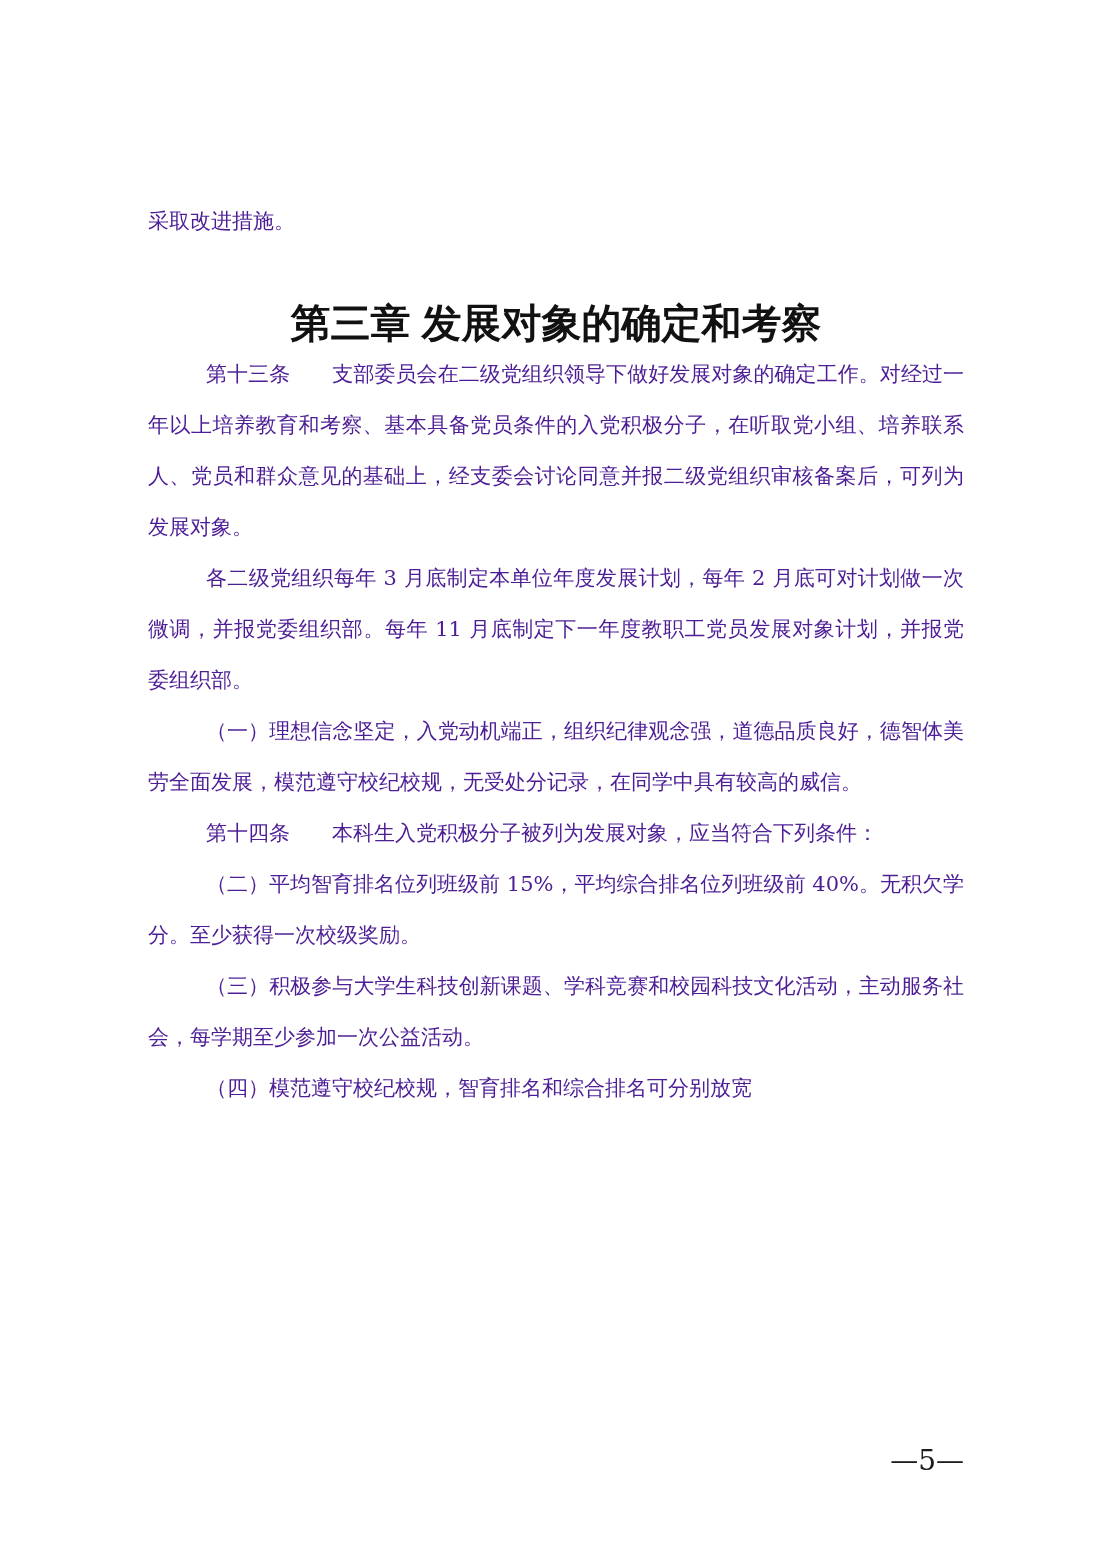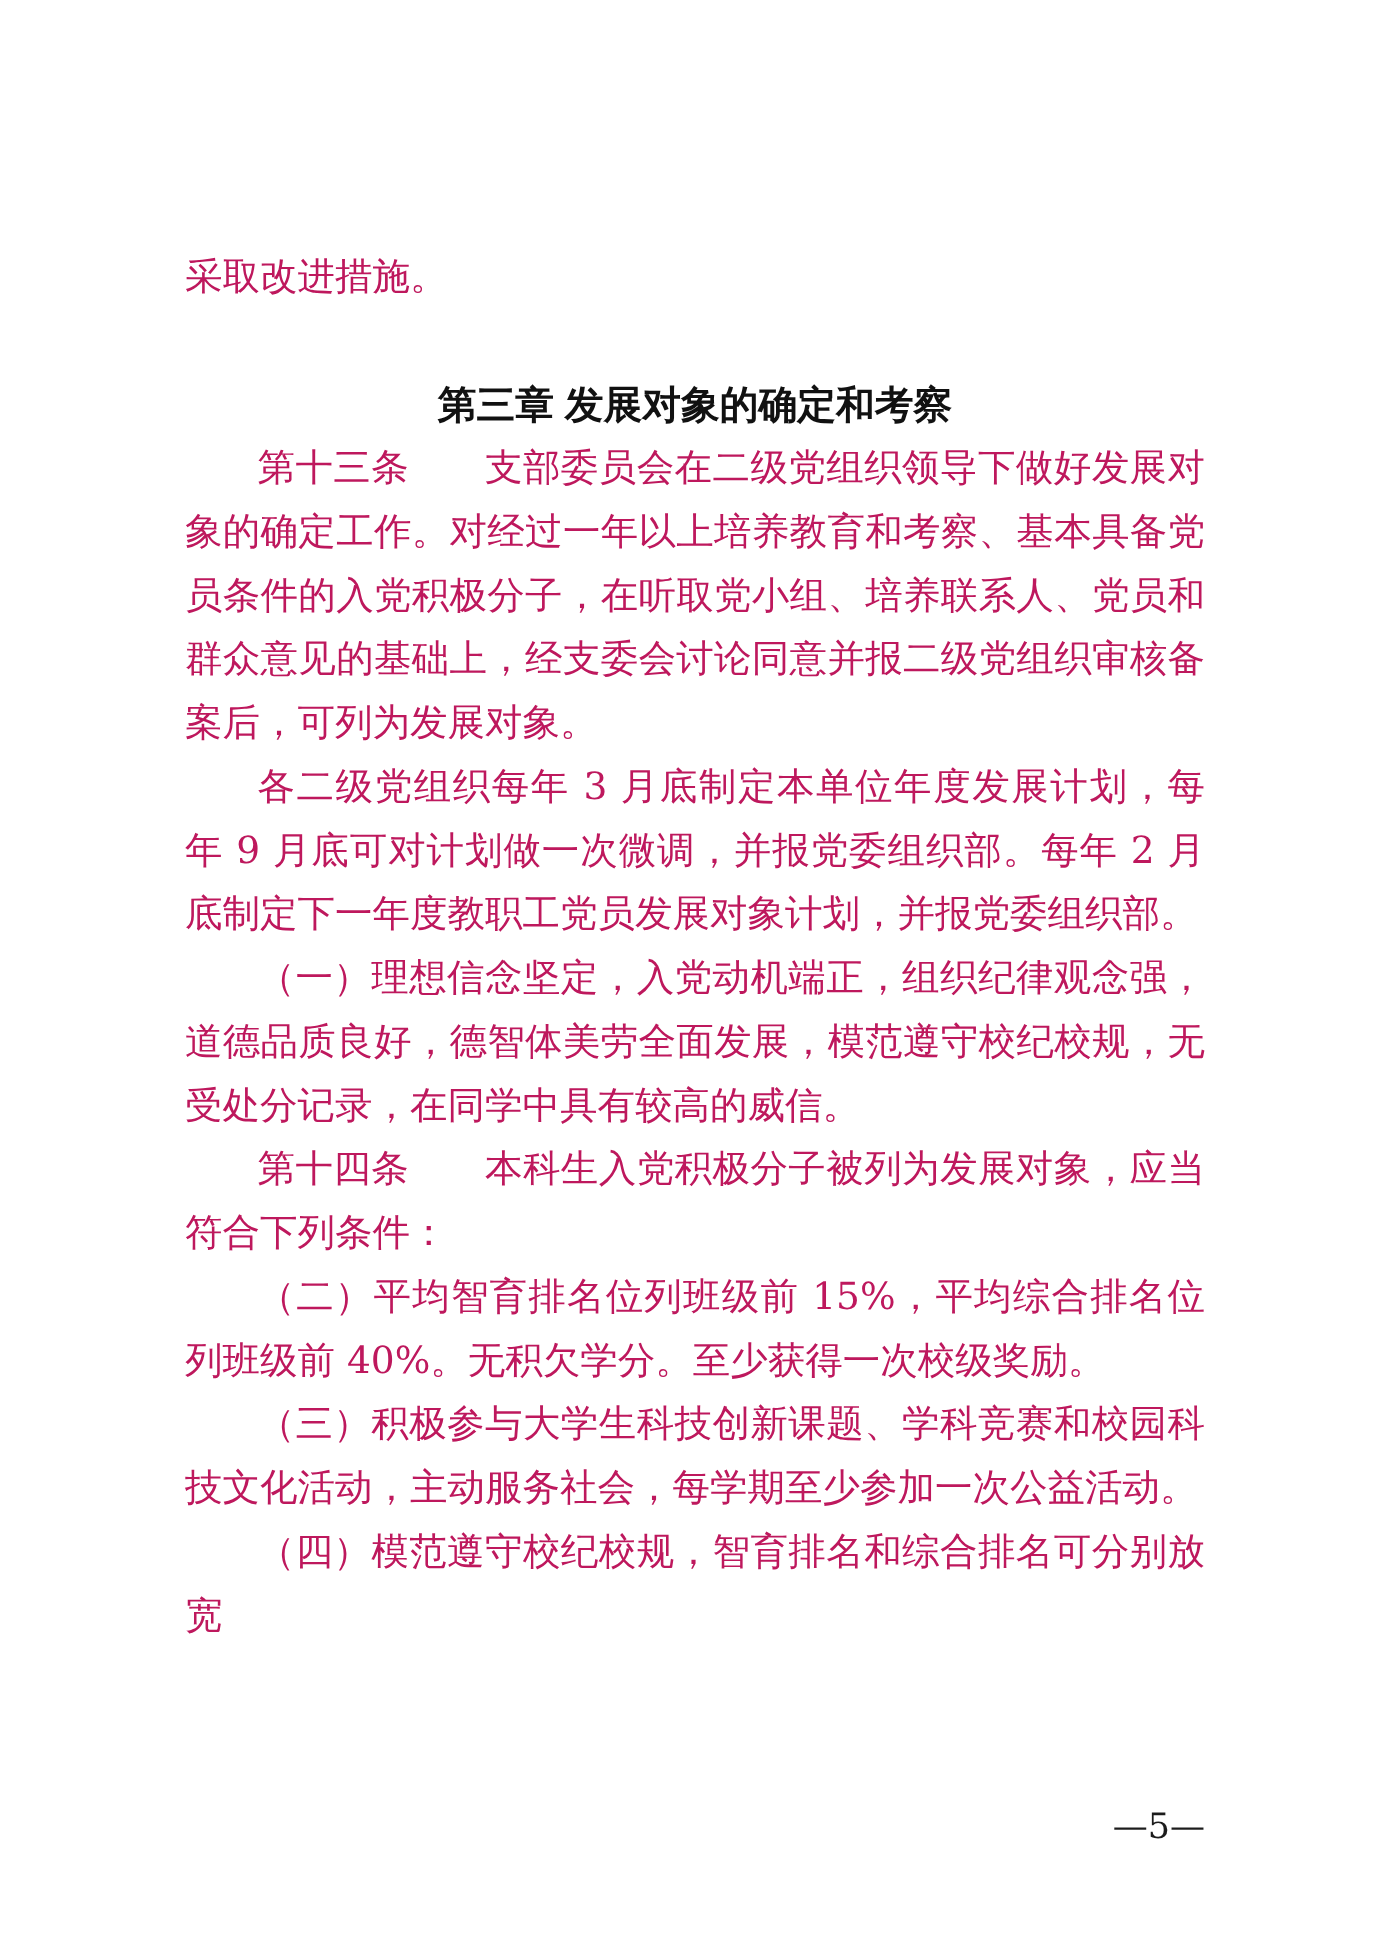--- a/index.html
+++ b/index.html
@@ -20,31 +20,31 @@
     overflow: hidden;
   }
   .content {
     position: absolute;
     left: 148px;
     top: 196px;
     width: 816px;
   }
   p.body-para {
     margin: 0;
-    font-size: 30px;
+    font-size: 21px;
     line-height: 51px;
     text-align: justify;
-    color: #be185d;
+    color: #4c1d95;
   }
   .indent-none { text-indent: 0; }
   .indent-one  { text-indent: 29px; }
   .indent-two  { text-indent: 58px; }
   h2.chapter {
     margin: 51px 0 0 0;
-    font-size: 31px;
+    font-size: 40px;
     line-height: 51px;
     text-align: center;
     font-weight: 700;
     color: #111111;
     font-family: "Liberation Sans", "DejaVu Sans", sans-serif;
   }
   .footer-pagenum {
     position: absolute;
     top: 1443px;
     right: 138px;
@@ -55,21 +55,21 @@
   }
 </style>
 </head>
 <body>
 
 <div class="page">
   <div class="content">
       <p class="body-para indent-none">采取改进措施。</p>
       <h2 class="chapter">第三章 发展对象的确定和考察</h2>
       <p class="body-para indent-two">第十三条　　支部委员会在二级党组织领导下做好发展对象的确定工作。对经过一年以上培养教育和考察、基本具备党员条件的入党积极分子，在听取党小组、培养联系人、党员和群众意见的基础上，经支委会讨论同意并报二级党组织审核备案后，可列为发展对象。</p>
-      <p class="body-para indent-two">各二级党组织每年 3 月底制定本单位年度发展计划，每年 9 月底可对计划做一次微调，并报党委组织部。每年 2 月底制定下一年度教职工党员发展对象计划，并报党委组织部。</p>
+      <p class="body-para indent-two">各二级党组织每年 3 月底制定本单位年度发展计划，每年 2 月底可对计划做一次微调，并报党委组织部。每年 11 月底制定下一年度教职工党员发展对象计划，并报党委组织部。</p>
       <p class="body-para indent-two">（一）理想信念坚定，入党动机端正，组织纪律观念强，道德品质良好，德智体美劳全面发展，模范遵守校纪校规，无受处分记录，在同学中具有较高的威信。</p>
       <p class="body-para indent-two">第十四条　　本科生入党积极分子被列为发展对象，应当符合下列条件：</p>
       <p class="body-para indent-two">（二）平均智育排名位列班级前 15%，平均综合排名位列班级前 40%。无积欠学分。至少获得一次校级奖励。</p>
       <p class="body-para indent-two">（三）积极参与大学生科技创新课题、学科竞赛和校园科技文化活动，主动服务社会，每学期至少参加一次公益活动。</p>
       <p class="body-para indent-two">（四）模范遵守校纪校规，智育排名和综合排名可分别放宽</p>
     </div>
   <div class="footer-pagenum">—5—</div>
 </div>
 
 </body></html>

